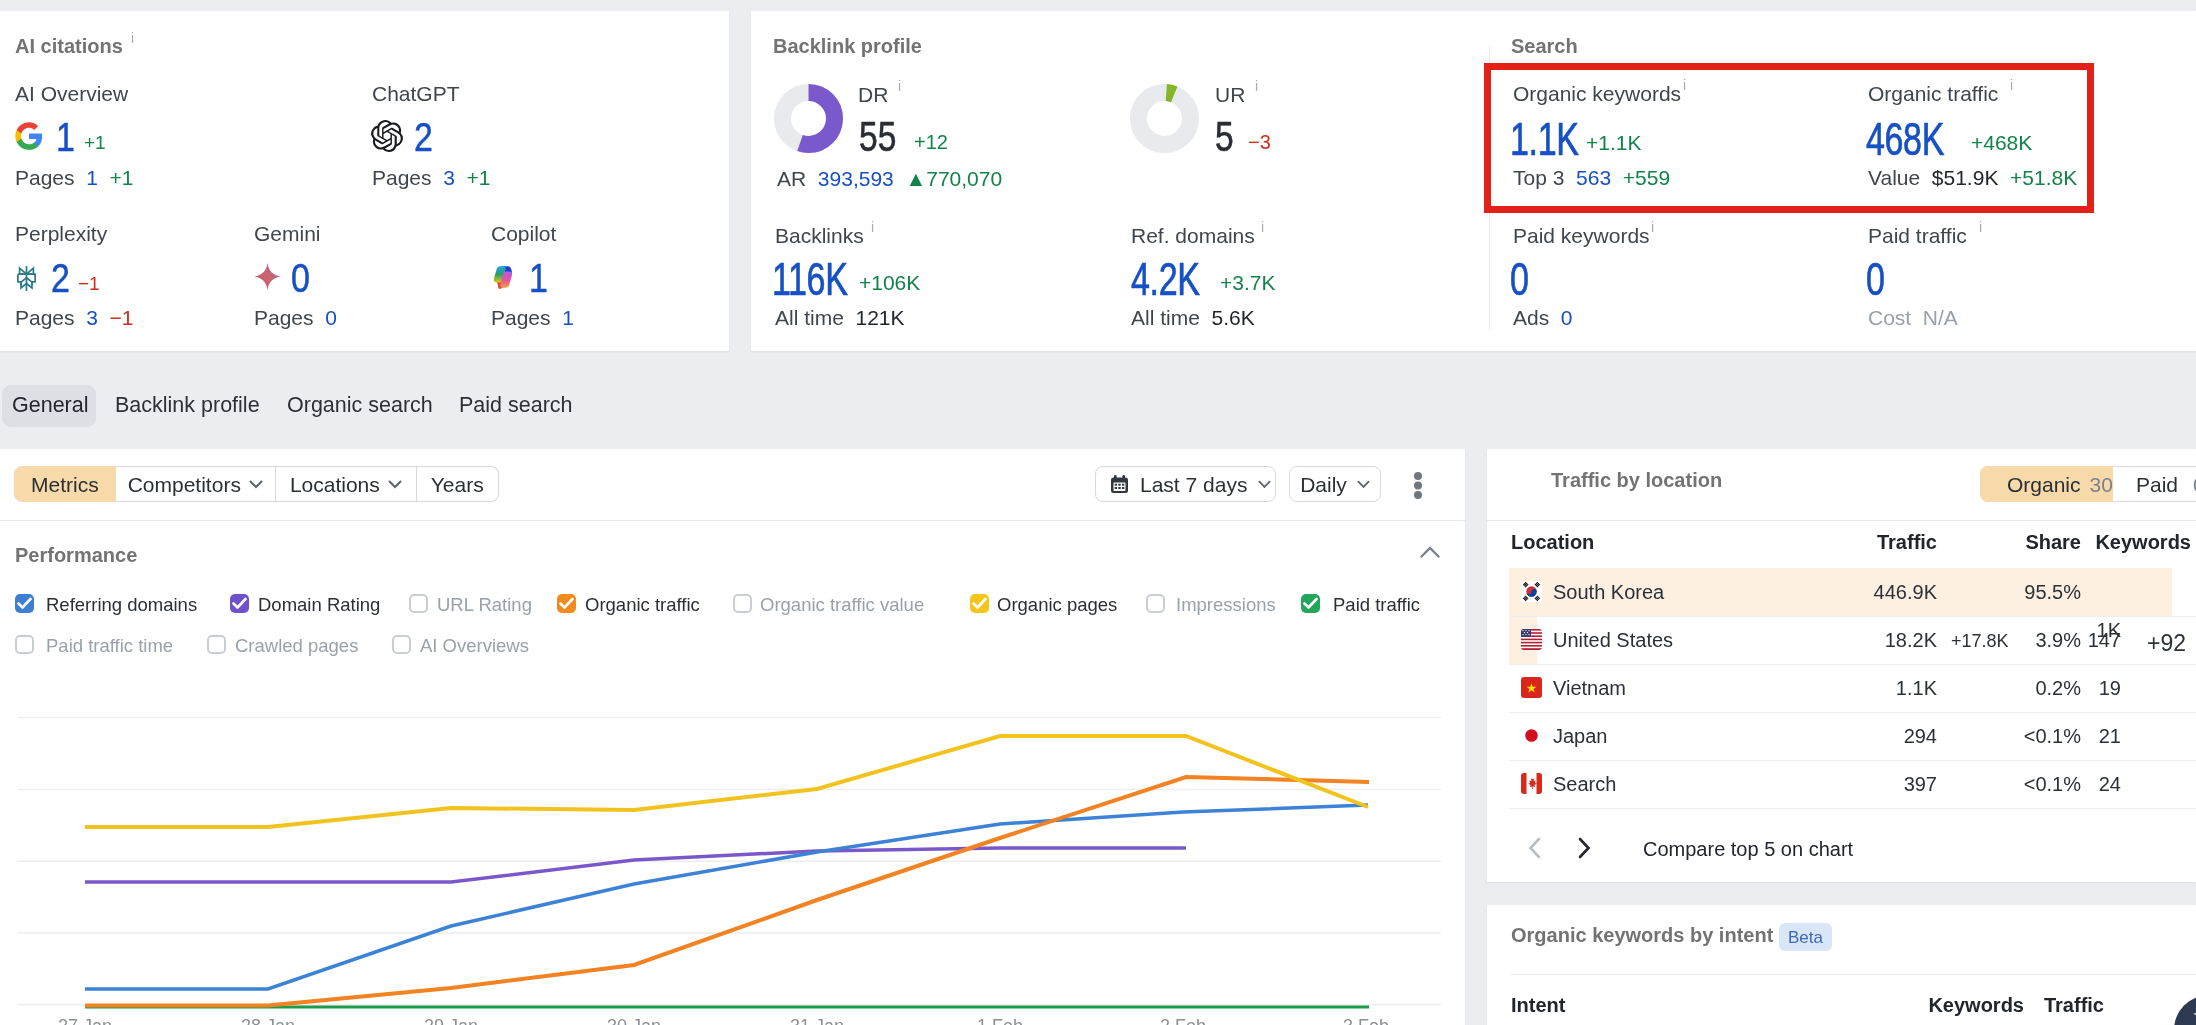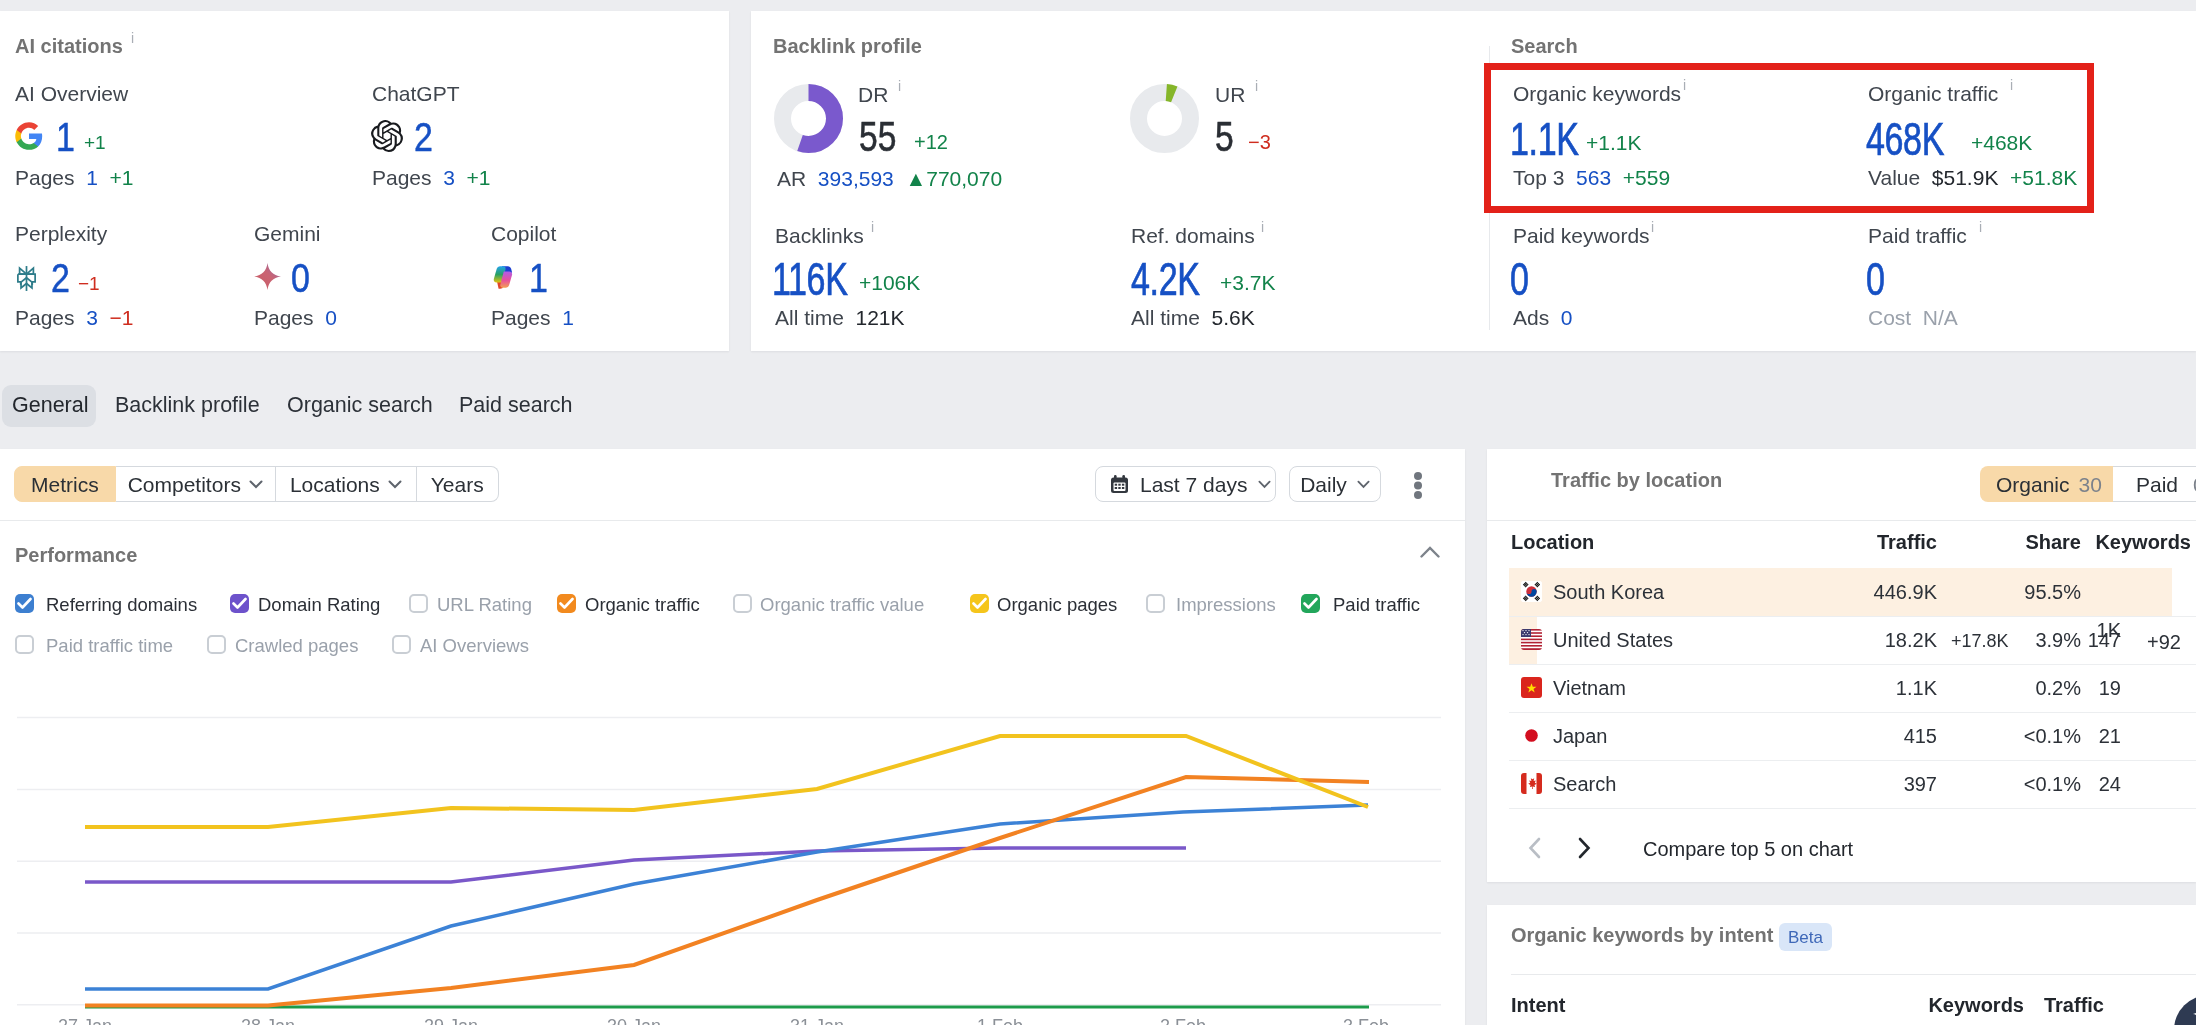--- a/index.html
+++ b/index.html
@@ -291,21 +291,21 @@
       <text x="634" y="1032">30 Jan</text>
       <text x="817" y="1032">31 Jan</text>
       <text x="1000" y="1032">1 Feb</text>
       <text x="1183" y="1032">2 Feb</text>
       <text x="1366" y="1032">3 Feb</text>
 </g>
 </svg>
 
 <div class="h1 abs" style="left:1511px;top:470px;margin-left:40px;">Traffic by location</div>
 <div class="abs" style="left:1980px;top:466px;height:36px;display:flex;font:400 21px/1 'Liberation Sans',sans-serif;color:#2b3036;">
-  <div style="background:#f8d9a9;border-radius:8px 0 0 8px;width:133px;padding-left:16px;display:flex;align-items:center;gap:9px;">Organic <span style="color:#7c828b;">30</span></div>
+  <div style="background:#f8d9a9;border-radius:8px 0 0 8px;width:133px;padding-left:27px;display:flex;align-items:center;gap:9px;">Organic <span style="color:#7c828b;">30</span></div>
   <div style="border:1px solid #d5d9de;border-left:none;border-radius:0 8px 8px 0;width:100px;padding-left:23px;display:flex;align-items:center;gap:15px;background:#fff;">Paid <span style="color:#7c828b;">0</span></div>
 </div>
 <div class="abs" style="left:1487px;top:520px;width:709px;height:1px;background:#e8eaec;"></div>
 
 <style>
 .th { font:700 20px/1 "Liberation Sans",sans-serif; color:#22262c; position:absolute; white-space:nowrap; }
 .td { font:400 20px/1 "Liberation Sans",sans-serif; color:#2c3138; position:absolute; white-space:nowrap; }
 .tr { text-align:right; }
 .flag { position:absolute; width:21px; height:21px; border-radius:3px; overflow:hidden; }
 .rowline { position:absolute; left:1509px; width:687px; height:1px; background:#eceef0; }
@@ -363,38 +363,38 @@
         <circle cx="2" cy="5.6" r=".7"></circle>
         <circle cx="5" cy="5.6" r=".7"></circle>
         <circle cx="8" cy="5.6" r=".7"></circle>
       </g>
     </svg></div>
 <div class="td" style="left:1553px;top:630px;">United States</div>
 <div class="td tr" style="left:1837px;top:630px;width:100px;">18.2K</div>
 <div class="td grn" style="left:1951px;top:632px;font-size:18px;">+17.8K</div>
 <div class="td tr" style="left:1981px;top:630px;width:100px;">3.9%</div>
 <div class="td tr blu" style="left:2021px;top:630px;width:100px;">147</div>
-<div class="td grn" style="left:2147px;top:632px;font-size:20px;">+92</div>
+<div class="td grn" style="left:2147px;top:632px;font-size:23px;">+92</div>
 
 <div class="flag" style="left:1521px;top:677px;">
 <svg width="21" height="21" viewBox="0 0 21 21">
       <rect width="21" height="21" fill="#da251d"></rect>
       <path d="M10.5 6.2l1.3 3.5h3.7l-3 2.2 1.2 3.6-3.2-2.3-3.2 2.3 1.2-3.6-3-2.2h3.7z" fill="#ffde00"></path>
     </svg></div>
 <div class="td" style="left:1553px;top:678px;">Vietnam</div>
 <div class="td tr" style="left:1837px;top:678px;width:100px;">1.1K</div>
 <div class="td tr" style="left:1981px;top:678px;width:100px;">0.2%</div>
 <div class="td tr blu" style="left:2021px;top:678px;width:100px;">19</div>
 
 <div class="flag" style="left:1521px;top:725px;background:transparent;">
 <svg width="21" height="21" viewBox="0 0 21 21">
       <circle cx="10.5" cy="10.5" r="6.3" fill="#d30e1f"></circle>
     </svg></div>
 <div class="td" style="left:1553px;top:726px;">Japan</div>
-<div class="td tr" style="left:1837px;top:726px;width:100px;">415</div>
+<div class="td tr" style="left:1837px;top:726px;width:100px;">294</div>
 <div class="td tr" style="left:1981px;top:726px;width:100px;">&lt;0.1%</div>
 <div class="td tr blu" style="left:2021px;top:726px;width:100px;">21</div>
 
 <div class="flag" style="left:1521px;top:773px;">
 <svg width="21" height="21" viewBox="0 0 21 21">
       <rect width="21" height="21" fill="#fff"></rect>
       <rect width="5.5" height="21" fill="#d52b1e"></rect>
       <rect x="15.5" width="5.5" height="21" fill="#d52b1e"></rect>
       <path d="M10.5 4l1 2.2 1.7-.9-.6 2.7 2.2-.4-1 2.1 2 1-2.3 1.2.6 2-2.3-.5.1 2.6h-.8l.1-2.6-2.3.5.6-2-2.3-1.2 2-1-1-2.1 2.2.4-.6-2.7 1.7.9z" fill="#d52b1e"></path>
     </svg></div>

